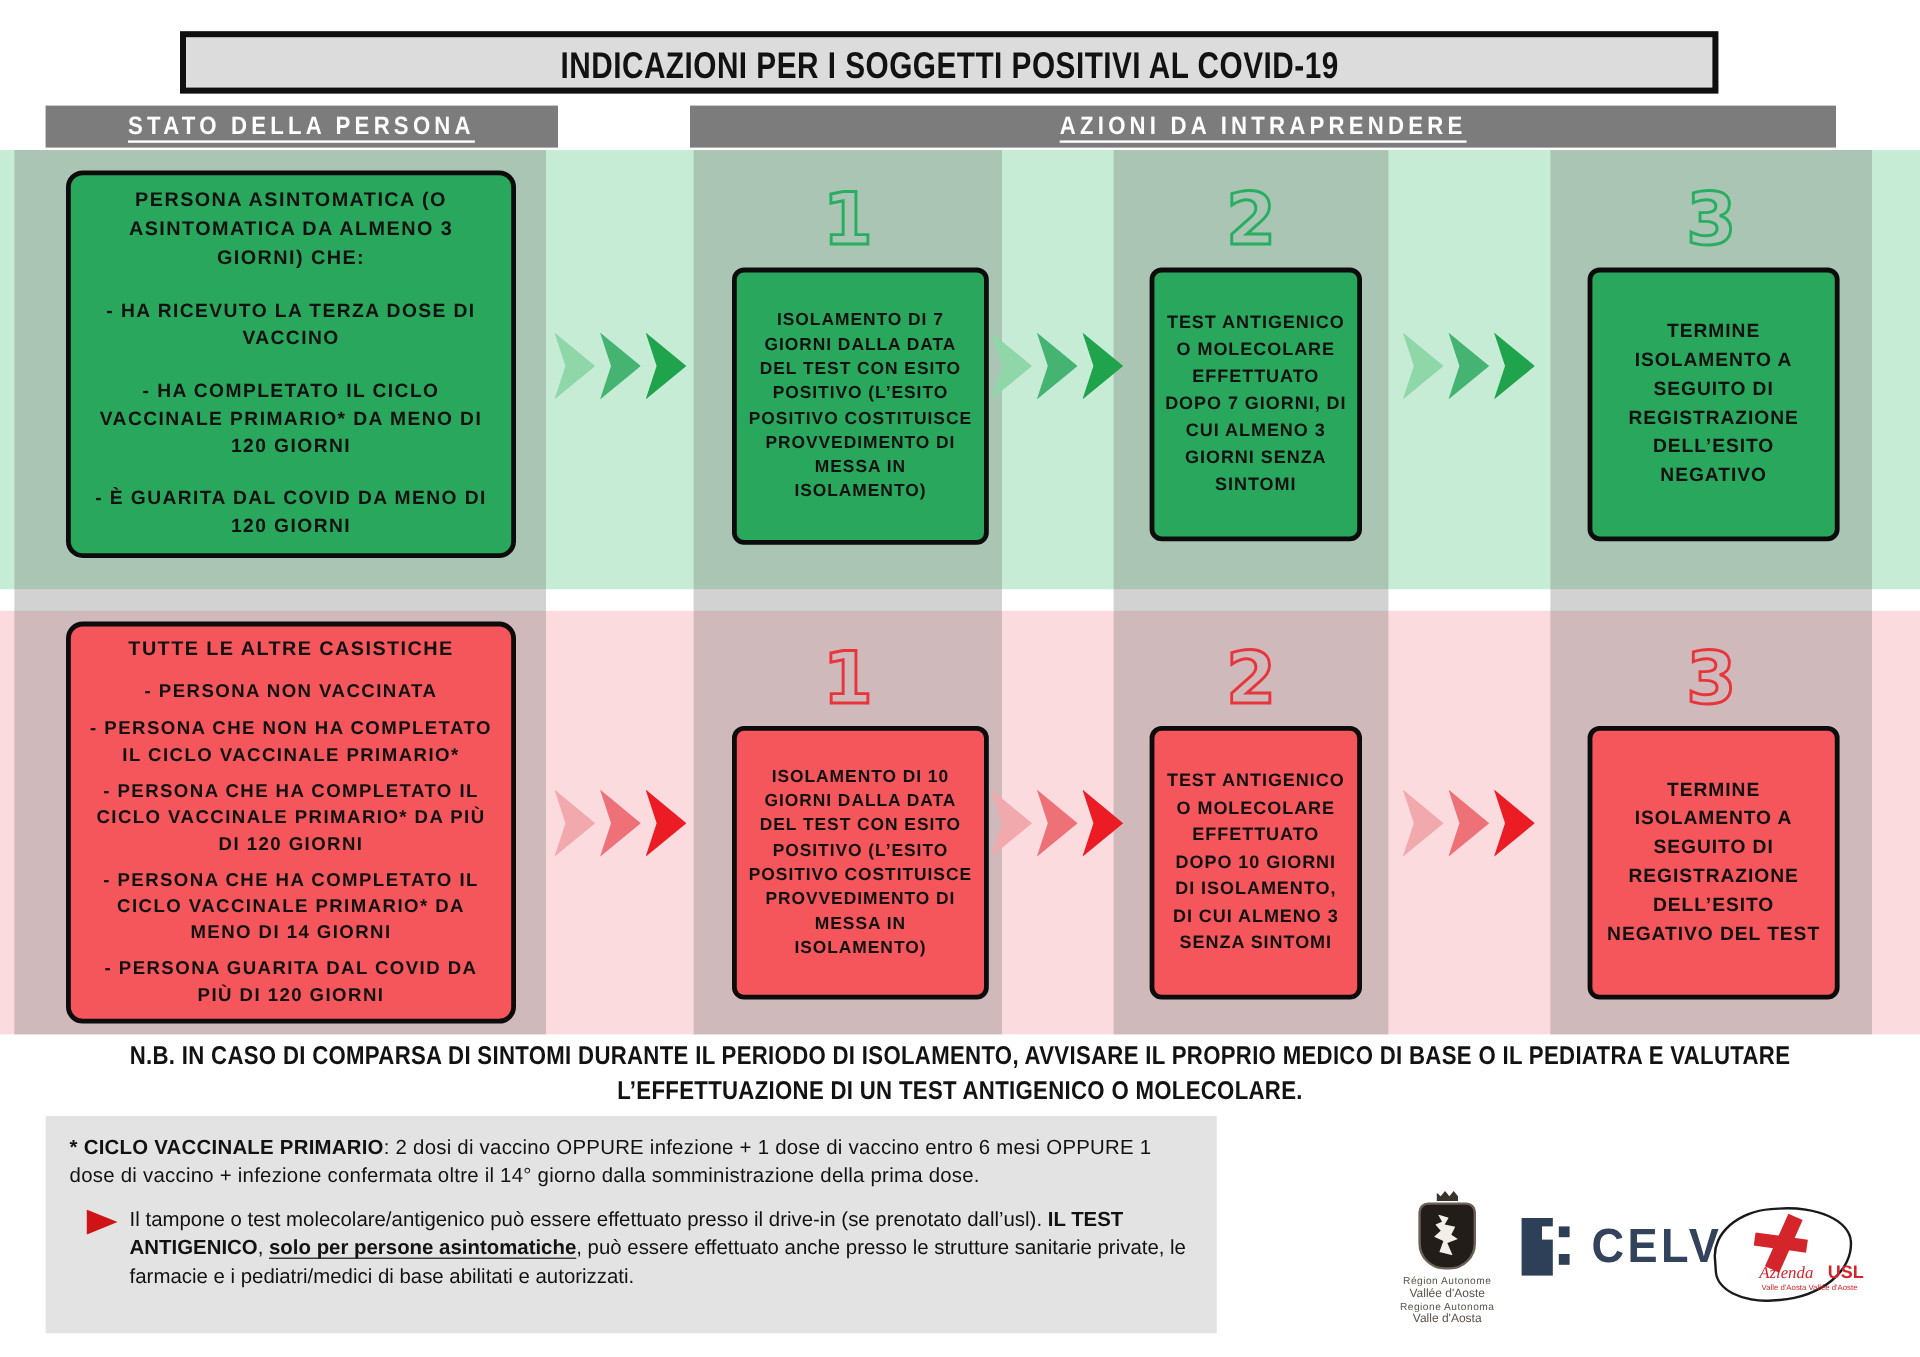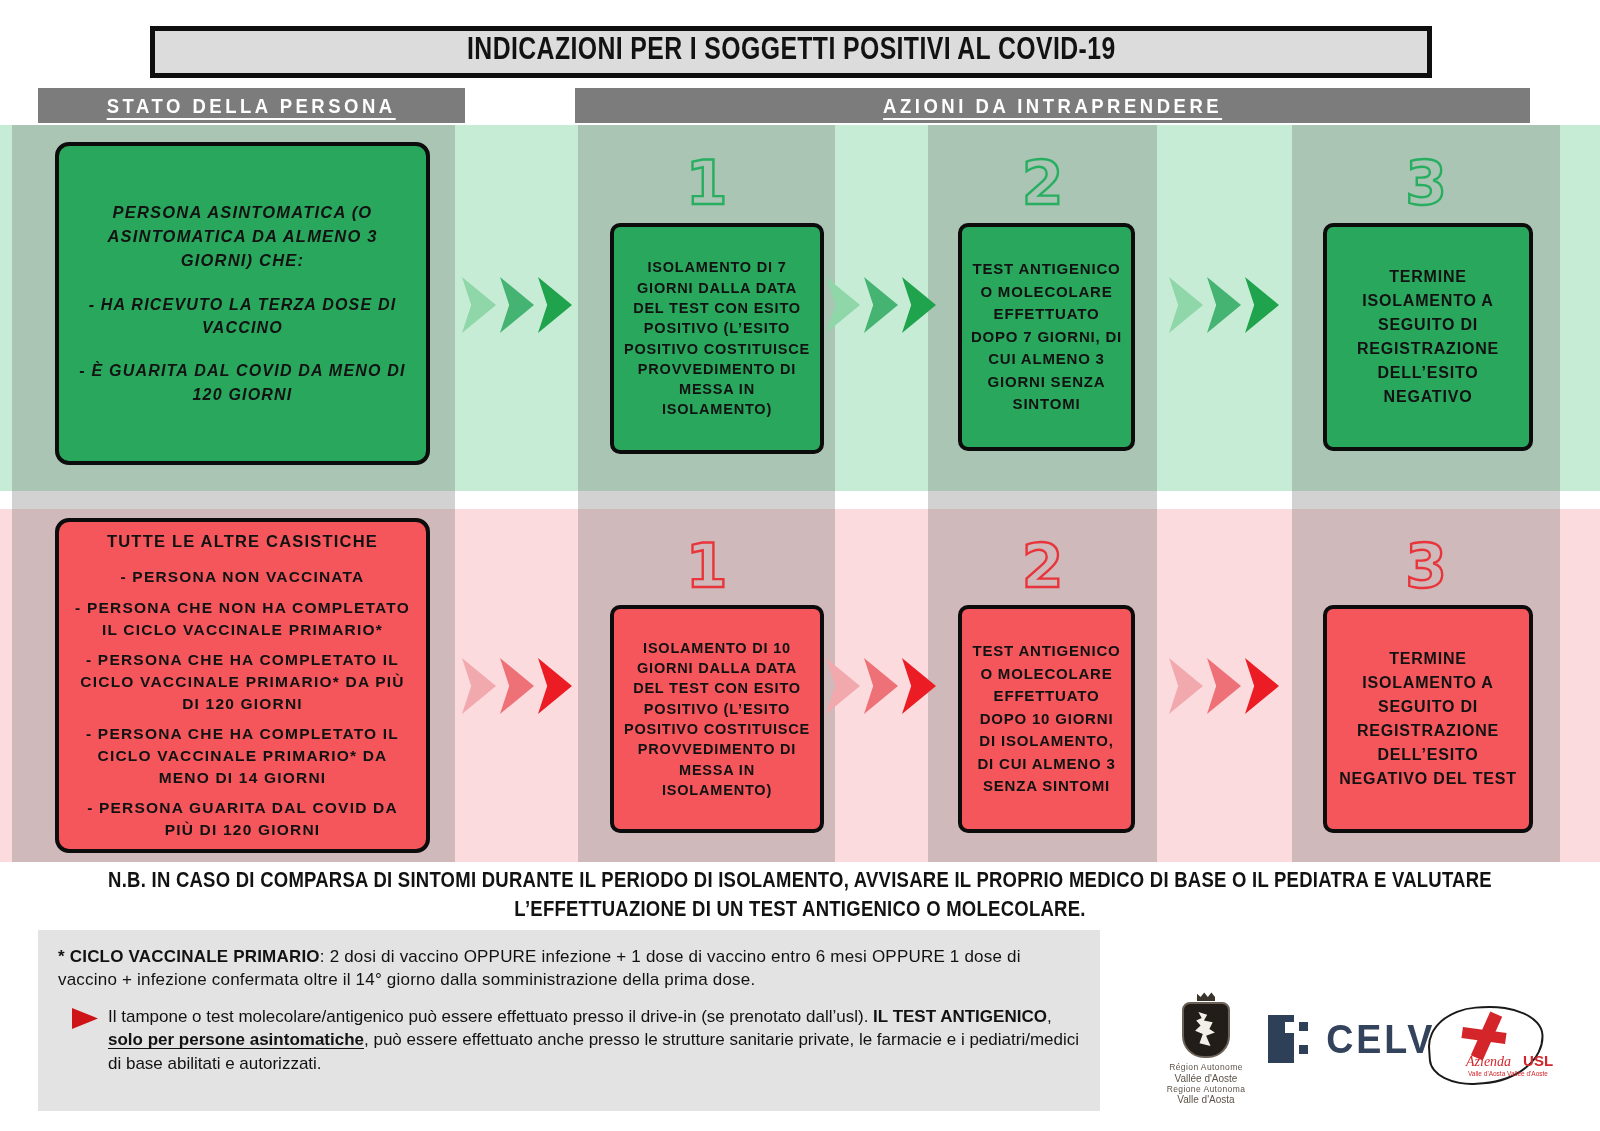--- a/index.html
+++ b/index.html
@@ -2,21 +2,21 @@
 <html><head>
 <meta charset="utf-8">
 <style>
   html,body{margin:0;padding:0;background:#ffffff;}
   .page{position:relative;width:1600px;height:1131px;background:#ffffff;overflow:hidden;
         font-family:"Liberation Sans",sans-serif;color:#121212;}
   .abs{position:absolute;}
 
   
   .title-banner{left:150px;top:26px;width:1272px;height:42px;background:#dcdcdc;
-    border:5px solid #0f0f0f;display:flex;align-items:flex-start;justify-content:center;}
+    border:5px solid #0f0f0f;display:flex;align-items:flex-end;justify-content:center;}
   .title-banner span{font-size:31px;font-weight:700;letter-spacing:.5px;transform:scaleX(.8);white-space:nowrap;}
 
   
   .colhdr{top:88px;height:35px;background:#7c7c7c;display:flex;align-items:center;justify-content:center;}
   .colhdr span{color:#ffffff;font-weight:700;font-size:21px;letter-spacing:4px;white-space:nowrap;
     transform:scaleX(.88);text-decoration:underline;text-underline-offset:5px;text-decoration-thickness:2px;}
   .hdr-left{left:38px;width:427px;}
   .hdr-right{left:575px;width:955px;}
 
   
@@ -26,21 +26,21 @@
   .vstrip{top:125px;height:737px;background:rgba(107,107,107,.30);}
   .vs1{left:12px;width:443px;}
   .vs2{left:578px;width:257px;}
   .vs3{left:928px;width:229px;}
   .vs4{left:1292px;width:268px;}
 
   
   .personbox{left:55px;width:375px;border:4px solid #0c0c0c;border-radius:14px;
     display:flex;flex-direction:column;align-items:center;justify-content:center;
     text-align:center;padding:10px 14px;box-sizing:border-box;}
-  .personbox.green{top:142px;height:323px;background:#28a75d;font-style:italic;}
+  .personbox.green{top:142px;height:323px;background:#28a75d;}
   .personbox.red{top:518px;height:335px;background:#f4565c;}
   .personbox .ptitle{font-weight:700;font-size:16.5px;letter-spacing:1.2px;line-height:1.45;margin-bottom:20px;}
   .personbox.red .ptitle{margin-bottom:12px;}
   .personbox .bullet{font-weight:700;font-size:16px;letter-spacing:1.2px;line-height:1.45;margin-bottom:20px;}
   .personbox.red .bullet{font-size:15.5px;margin-bottom:9px;line-height:1.4;}
   .personbox .bullet:last-child{margin-bottom:0;}
 
   
   .stepnum{height:66px;display:flex;align-items:center;justify-content:center;
     font-family:"DejaVu Sans",sans-serif;font-weight:700;font-size:60px;color:transparent;}
@@ -73,21 +73,21 @@
   .as2{left:826px;}
   .as3{left:1169px;}
   .g1{background:#8fd6a8;} .g2{background:#45b371;} .g3{background:#1fa34d;}
   .r1{background:#f2a9ad;} .r2{background:#ee7177;} .r3{background:#ec1c24;}
 
   
   .nb{left:-80px;top:866px;width:1760px;text-align:center;font-weight:700;font-size:21.5px;
     line-height:1.35;letter-spacing:.3px;transform:scaleX(.86);}
 
   
-  .panel{left:38px;top:930px;width:1062px;height:181px;background:#e3e3e3;box-sizing:border-box;
+  .panel{left:38px;top:930px;width:976px;height:181px;background:#e3e3e3;box-sizing:border-box;
     padding:15px 20px 10px 20px;font-size:17px;line-height:1.38;}
   .panel .intro{letter-spacing:.2px;}
   .frow{display:flex;margin-top:13px;}
   .tri{flex:0 0 auto;width:26px;height:21px;background:#cf1418;margin:3px 10px 0 14px;
     clip-path:polygon(0% 0%,100% 50%,0% 100%);}
   .ftext{flex:1;}
   .bold{font-weight:700;text-align:right;}
   .boldu{font-weight:700;text-decoration:underline;text-underline-offset:3px;}
 
   
@@ -136,20 +136,21 @@
   <div class="abs colhdr hdr-right">
     <span>AZIONI DA INTRAPRENDERE</span>
   </div>
   <div class="abs colhdr hdr-left">
     <span>STATO DELLA PERSONA</span>
   </div>
 
   <div class="abs personbox green">
     <div class="ptitle">PERSONA ASINTOMATICA (O ASINTOMATICA DA ALMENO 3 GIORNI) CHE:</div>
     <div class="bullet">- HA RICEVUTO LA TERZA DOSE DI VACCINO</div>
+    <div class="bullet">- HA COMPLETATO IL CICLO VACCINALE PRIMARIO* DA MENO DI 120 GIORNI</div>
     <div class="bullet">- È GUARITA DAL COVID DA MENO DI 120 GIORNI</div>
   </div>
 
   <div class="abs stepnum green n1">1</div>
   <div class="abs stepnum green n2">2</div>
   <div class="abs stepnum green n3">3</div>
 
   <div class="abs stepbox green gb1">
     <div><span class="bold">ISOLAMENTO DI 7 GIORNI</span><span> DALLA DATA DEL TEST CON ESITO POSITIVO (L’ESITO POSITIVO COSTITUISCE PROVVEDIMENTO DI MESSA IN ISOLAMENTO)</span></div>
   </div>

